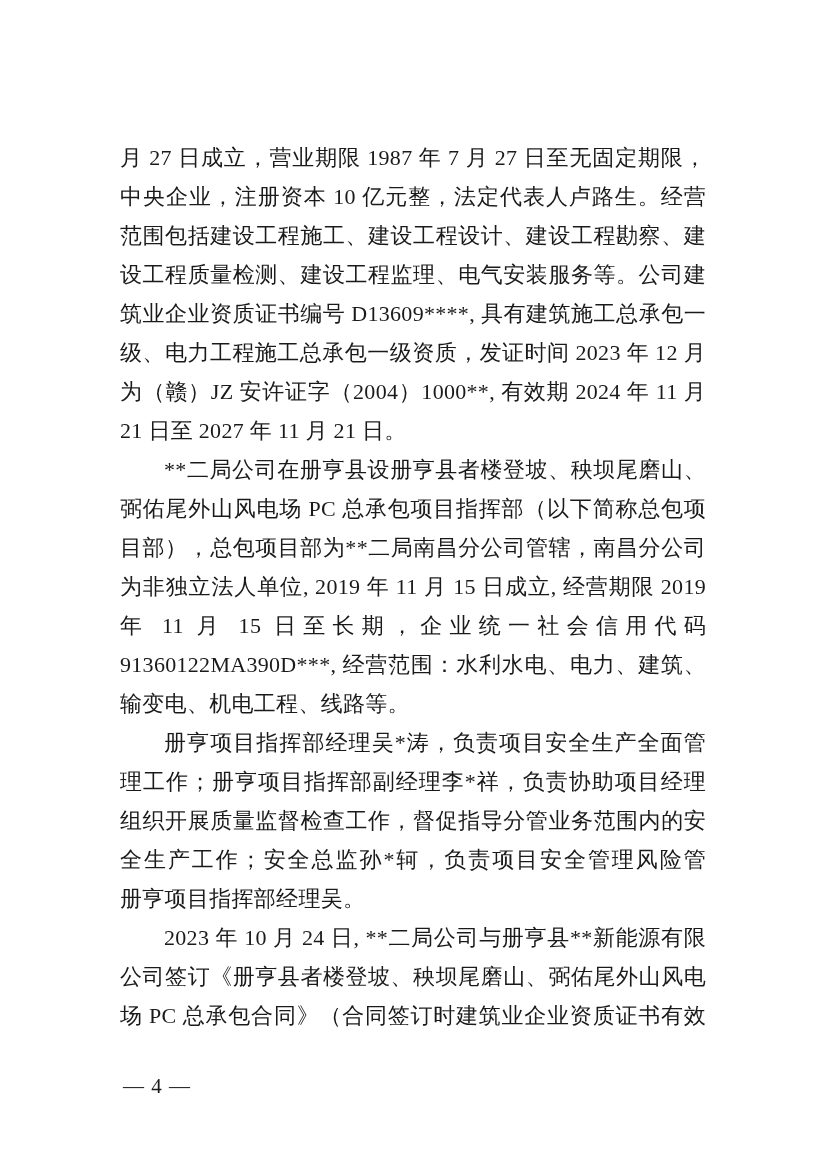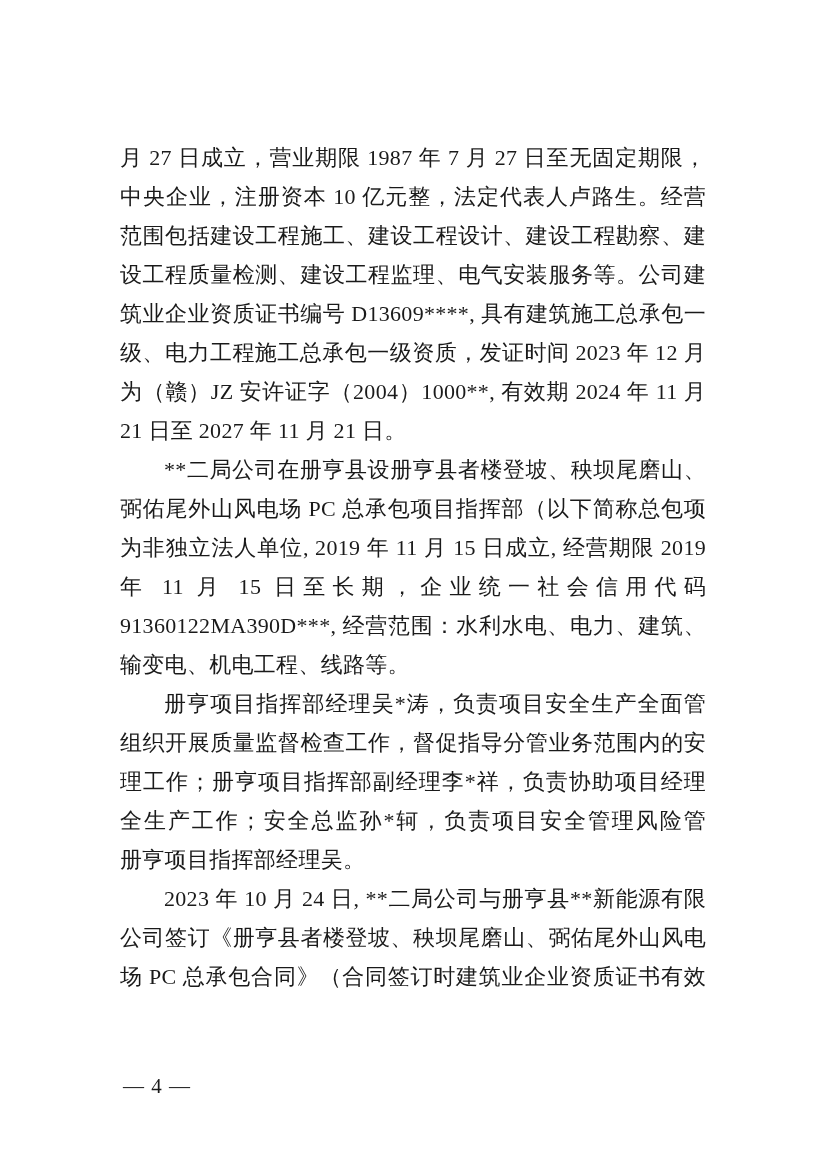--- a/index.html
+++ b/index.html
@@ -67,27 +67,28 @@
     <div class="line">月 27 日成立，营业期限 1987 年 7 月 27 日至无固定期限，</div>
     <div class="line">中央企业，注册资本 10 亿元整，法定代表人卢路生。经营</div>
     <div class="line">范围包括建设工程施工、建设工程设计、建设工程勘察、建</div>
     <div class="line">设工程质量检测、建设工程监理、电气安装服务等。公司建</div>
     <div class="line">筑业企业资质证书编号 D13609****, 具有建筑施工总承包一</div>
     <div class="line">级、电力工程施工总承包一级资质，发证时间 2023 年 12 月</div>
     <div class="line">为（赣）JZ 安许证字（2004）1000**, 有效期 2024 年 11 月</div>
     <div class="line end">21 日至 2027 年 11 月 21 日。</div>
     <div class="line indent">**二局公司在册亨县设册亨县者楼登坡、秧坝尾磨山、</div>
     <div class="line">弼佑尾外山风电场 PC 总承包项目指挥部（以下简称总包项</div>
+    <div class="line">目部），总包项目部为**二局南昌分公司管辖，南昌分公司</div>
     <div class="line">为非独立法人单位, 2019 年 11 月 15 日成立, 经营期限 2019</div>
     <div class="line">年 11 月 15 日至长期，企业统一社会信用代码</div>
     <div class="line">91360122MA390D***, 经营范围：水利水电、电力、建筑、</div>
     <div class="line end">输变电、机电工程、线路等。</div>
     <div class="line indent">册亨项目指挥部经理吴*涛，负责项目安全生产全面管</div>
+    <div class="line">理工作；册亨项目指挥部副经理李*祥，负责协助项目经理</div>
     <div class="line">组织开展质量监督检查工作，督促指导分管业务范围内的安</div>
-    <div class="line">理工作；册亨项目指挥部副经理李*祥，负责协助项目经理</div>
     <div class="line">全生产工作；安全总监孙*轲，负责项目安全管理风险管控、</div>
     <div class="line end">册亨项目指挥部经理吴。</div>
     <div class="line indent">2023 年 10 月 24 日, **二局公司与册亨县**新能源有限</div>
     <div class="line">公司签订《册亨县者楼登坡、秧坝尾磨山、弼佑尾外山风电</div>
     <div class="line">场 PC 总承包合同》（合同签订时建筑业企业资质证书有效</div>
   </div>
 
   <div class="footer">— 4 —</div>
 
 </div>

